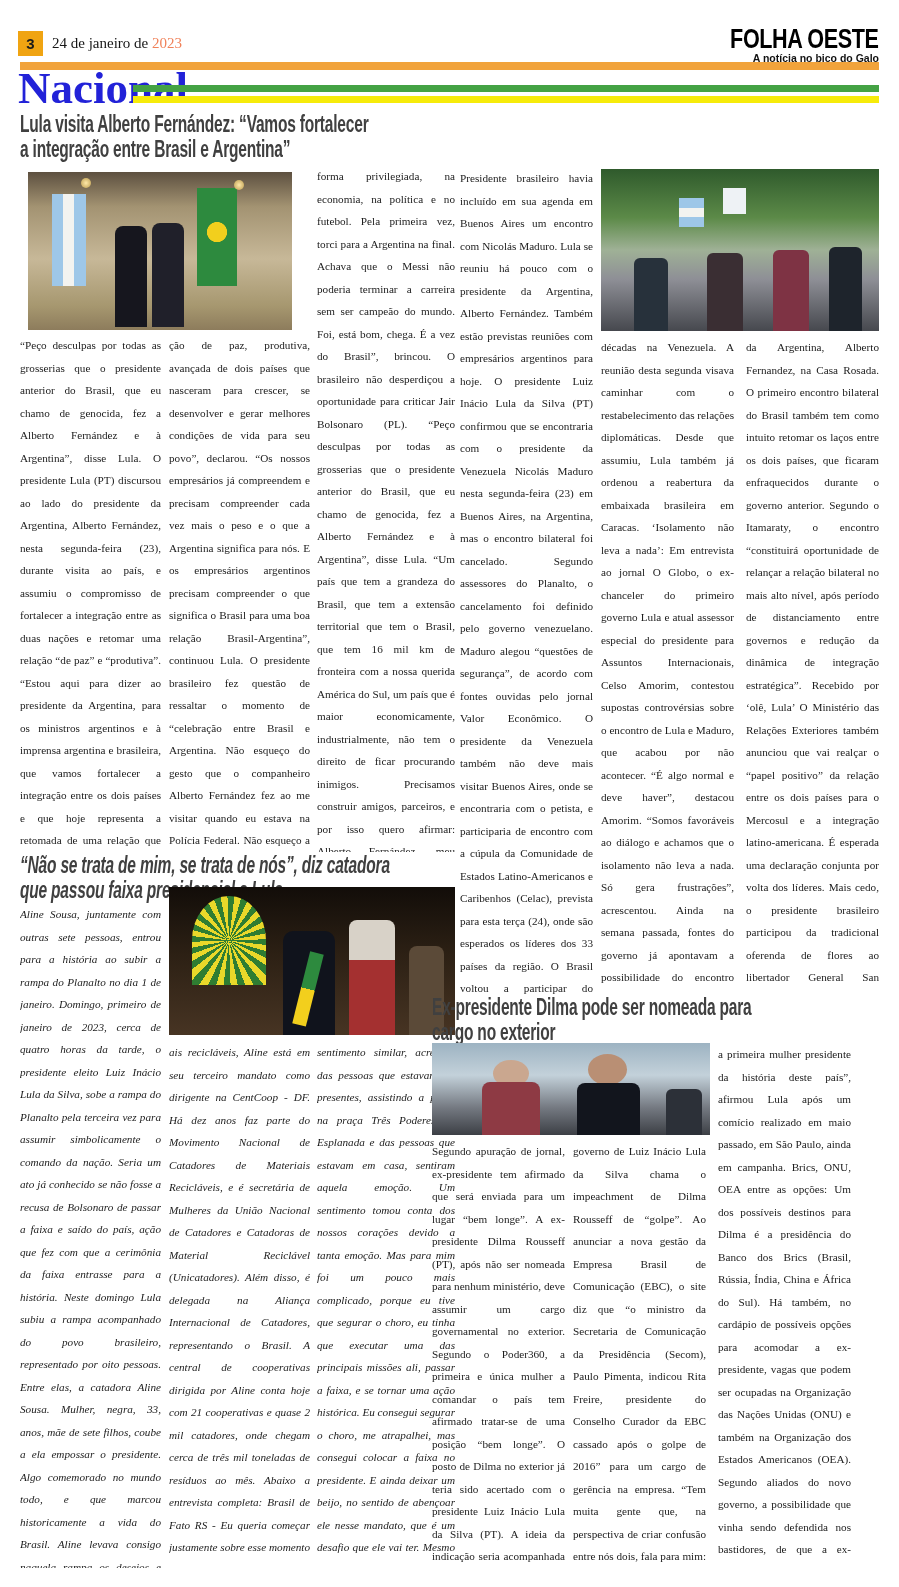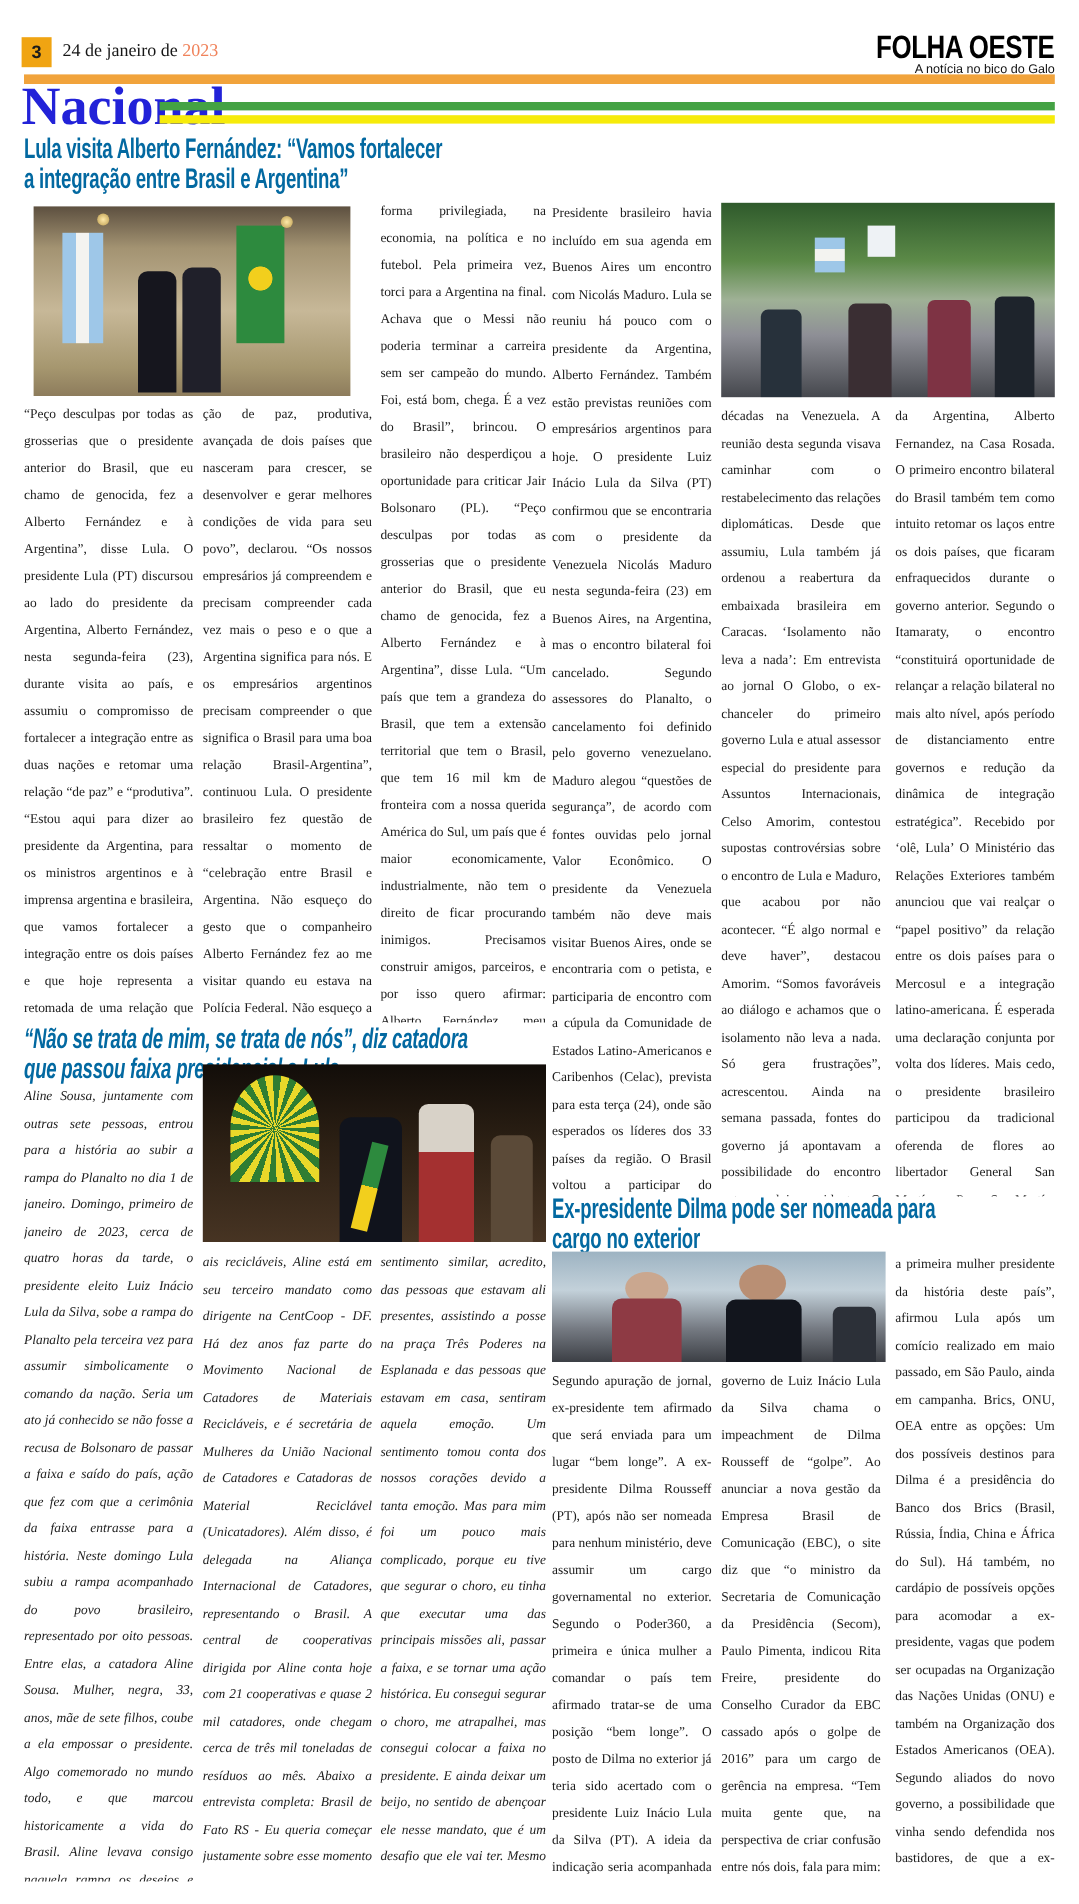--- a/index.html
+++ b/index.html
@@ -9,30 +9,30 @@
 
   
   .pagenum-badge{left:18px;top:31px;width:25px;height:25px;background:#F0A412;
     display:flex;align-items:center;justify-content:center;
     font-family:"Liberation Sans",sans-serif;font-weight:bold;font-size:15px;color:#1b1b1b;}
   .dateline{left:52px;top:35px;font-family:Liberation Serif, serif;font-size:15px;color:#161616;}
   .dateline .yr{color:#F0825A;}
   .masthead{right:20px;top:26px;font-family:"Liberation Sans",sans-serif;font-weight:bold;
     font-size:27px;line-height:27px;letter-spacing:-0.5px;white-space:nowrap;
     transform:scaleX(0.8);transform-origin:100% 50%;color:#000;}
-  .tagline{right:20px;top:52px;font-family:"Liberation Sans",sans-serif;font-weight:normal;
+  .tagline{right:20px;top:52px;font-family:"Liberation Sans",sans-serif;font-weight:bold;
     font-size:10.5px;color:#111;}
   .rule-orange{left:20px;top:62px;width:859px;height:8px;background:#F1A33B;}
   .section-title{left:18px;top:66px;font-size:45px;line-height:45px;font-weight:bold;
     color:#2222D8;font-family:"Liberation Serif",serif;}
   .rule-green{left:133px;top:85px;width:746px;height:7px;background:#44A244;}
   .rule-yellow{left:133px;top:96px;width:746px;height:7px;background:#F6EB0A;}
 
   
-  .headline{color:#0369a1;}
+  .headline{color:#404040;}
   .hl-line{display:block;font-family:"Liberation Sans",sans-serif;font-weight:bold;
     font-size:23.5px;line-height:25px;letter-spacing:-0.3px;white-space:nowrap;
     transform:scaleX(0.66);transform-origin:0 50%;}
 
   
   .col{font-size:11.2px;line-height:22.5px;text-align:justify;overflow:hidden;color:#1b1b1b;}
 
   
   .photo{overflow:hidden;}
   .ph-shape{position:absolute;}
@@ -112,21 +112,21 @@
       <div class="ph-shape" style="left:63%;top:22%;width:16%;height:78%;border-radius:8px 8px 0 0;background:linear-gradient(180deg,#d8d2c8 0 35%,#a43030 35%);"></div>
       <div class="ph-shape" style="left:84%;top:40%;width:12%;height:60%;border-radius:8px 8px 0 0;background:#5b4a38;"></div>
     </div>
     <div class="abs col" style="left:149px;top:188px;width:141px;height:512px;">ais recicláveis, Aline está em seu terceiro mandato como dirigente na CentCoop - DF. Há dez anos faz parte do Movimento Nacional de Catadores de Materiais Recicláveis, e é secretária de Mulheres da União Nacional de Catadores e Catadoras de Material Reciclável (Unicatadores). Além disso, é delegada na Aliança Internacional de Catadores, representando o Brasil. A central de cooperativas dirigida por Aline conta hoje com 21 cooperativas e quase 2 mil catadores, onde chegam cerca de três mil toneladas de resíduos ao mês. Abaixo a entrevista completa: Brasil de Fato RS - Eu queria começar justamente sobre esse momento histórico para o país. Eu me emocionei muito, e acredito que todo mundo que assistiu esse momento se emocionou. Mas imagino que a tua emoção deve ter sido muito forte. Aline Sousa - Realmente foi um</div>
     <div class="abs col" style="left:297px;top:188px;width:138px;height:512px;">
       <span>sentimento similar, acredito, das pessoas que estavam ali presentes, assistindo a posse na praça Três Poderes na Esplanada e das pessoas que estavam em casa, sentiram aquela emoção. Um sentimento tomou conta dos nossos corações devido a tanta emoção. Mas para mim foi um pouco mais complicado, porque eu tive que segurar o choro, eu tinha que executar uma das principais missões ali, passar a faixa, e se tornar uma ação histórica. Eu consegui segurar o choro, me atrapalhei, mas consegui colocar a faixa no presidente. E ainda deixar um beijo, no sentido de abençoar ele nesse mandato, que é um desafio que ele vai ter. Mesmo que já tenha essa carga de experiência de governar o nosso país muito bem, mas esse governo vai ser um desafio.</span>
       
     </div>
   </div>
 
-  <div class="abs" style="left:460px;top:995px;width:419px;height:575px;">
+  <div class="abs" style="left:432px;top:995px;width:419px;height:575px;">
     <div class="headline">
       <span class="hl-line">Ex-presidente Dilma pode ser nomeada para</span>
       <span class="hl-line">cargo no exterior</span>
     </div>
     <div class="abs photo photo4" style="left:0;top:48px;width:278px;height:92px;">
       <div class="ph-shape" style="left:22%;top:18%;width:13%;height:30%;border-radius:50%;background:#caa78f;"></div>
       <div class="ph-shape" style="left:18%;top:42%;width:21%;height:58%;border-radius:8px 8px 0 0;background:#8e3a44;"></div>
       <div class="ph-shape" style="left:56%;top:12%;width:14%;height:34%;border-radius:50%;background:#b98f74;"></div>
       <div class="ph-shape" style="left:52%;top:44%;width:23%;height:56%;border-radius:8px 8px 0 0;background:#12151d;"></div>
       <div class="ph-shape" style="left:84%;top:50%;width:13%;height:50%;border-radius:6px 6px 0 0;background:#2c3038;"></div>

